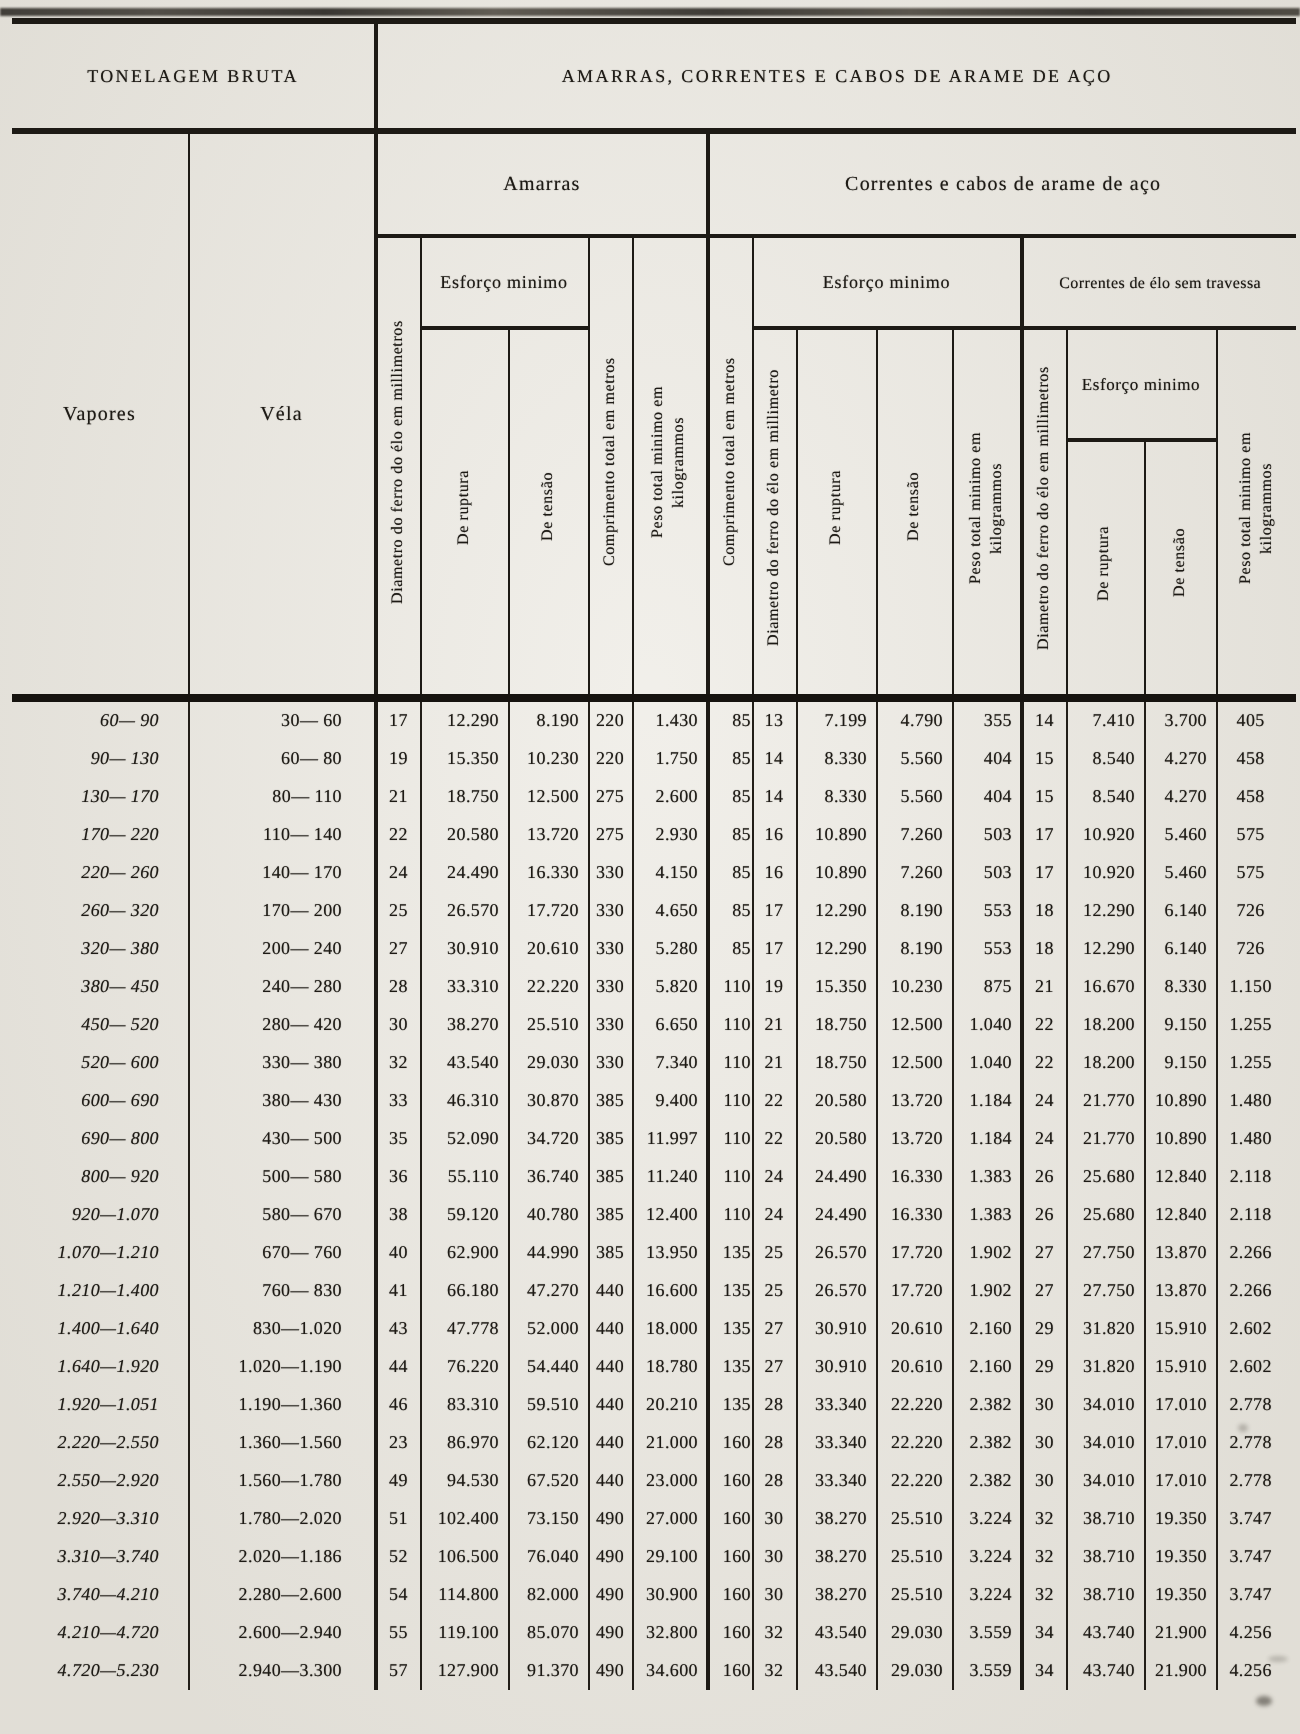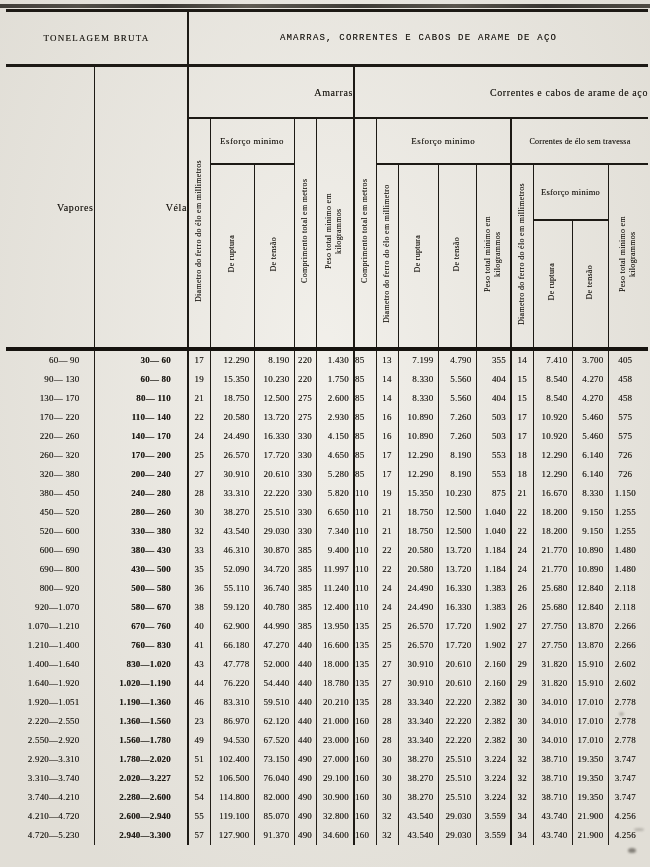--- a/index.html
+++ b/index.html
@@ -21,48 +21,48 @@
     position:absolute;top:9px;left:6px;width:642px;
     border-collapse:collapse;table-layout:fixed;
     border-top:3px solid #1d1a15;
   }
   th,td{padding:0;font-weight:normal;overflow:hidden;
     text-shadow:0 0 .5px rgba(20,16,10,.55);}
   thead th{border-left:1px solid #1d1a15;vertical-align:middle;text-align:center;margin-top:17px;}
   
   .r1 th{height:52px;font-size:9px;letter-spacing:1.2px;border-bottom:3px solid #1d1a15;}
   .r1 .h-tonelagem{border-left:none;}
-  .r1 .h-amarras-main{border-left:2px solid #1d1a15;font-family:Liberation Mono, monospace;}
-  .r2 th{height:50px;font-size:10px;letter-spacing:.6px;text-align:right;}
+  .r1 .h-amarras-main{border-left:2px solid #1d1a15;}
+  .r2 th{height:50px;font-size:10px;letter-spacing:.6px;}
   .r2 .h-vapores{border-left:none;font-size:10px;}
   .r2 .h-grp{border-bottom:2px solid #1d1a15;}
   .bl2{border-left:2px solid #1d1a15 !important;}
   .r3 th.h-esf{height:44px;font-size:9px;letter-spacing:.4px;border-bottom:2px solid #1d1a15;}
   .r3 th.h-trav{height:44px;font-size:8px;letter-spacing:.2px;border-bottom:2px solid #1d1a15;}
   .r4 th.h-esf2{height:54px;font-size:8.5px;letter-spacing:.3px;border-bottom:2px solid #1d1a15;}
   .r5 th{height:126px;}
   thead{border-bottom:4px solid #16130f;}
   .vtc{vertical-align:middle;}
   .vt{writing-mode:vertical-rl;transform:rotate(180deg);display:inline-block;
       font-size:8px;line-height:1.3;letter-spacing:.3px;text-align:center;}
   .vt-diam{height:150px;}
   .vt-diam2{height:148px;}
   .vt-peso{height:118px;}
   .vt-comp{height:190px;}
   
   tbody td{
     height:19px;font-size:9px;line-height:19px;letter-spacing:.2px;
     border-left:1px solid #221e18;white-space:pre;text-align:right;
   }
-  tbody td.c0{border-left:none;padding-right:14px;}
-  tbody td.c1{padding-right:16px;font-weight:bold;}
+  tbody td.c0{border-left:none;padding-right:14px;font-style:italic;}
+  tbody td.c1{padding-right:16px;}
   tbody td.c2{border-left:2px solid #1d1a15;text-align:center;padding-right:0;}
   tbody td.c3,tbody td.c4,tbody td.c6,tbody td.c9,tbody td.c10,tbody td.c11,tbody td.c13,tbody td.c14{padding-right:4px;}
   tbody td.c5,tbody td.c8,tbody td.c12{text-align:center;}
-  tbody td.c7{border-left:2px solid #1d1a15;text-align:left;}
+  tbody td.c7{border-left:2px solid #1d1a15;text-align:right;}
   tbody td.c12{border-left:2px solid #1d1a15;}
   tbody td.c15{text-align:center;padding-right:6px;}
   .smudge{position:absolute;background:rgba(40,35,28,.5);border-radius:50%;filter:blur(1px);}
   .s1{width:8px;height:5px;right:14px;bottom:14px;}
   .s2{width:5px;height:4px;right:26px;top:712px;opacity:.5;}
   .s3{width:10px;height:3px;right:6px;bottom:36px;opacity:.45;}
 </style>
 </head>
 <body>
 
@@ -264,21 +264,21 @@
           <td class="c9">15.350</td>
           <td class="c10">10.230</td>
           <td class="c11">875</td>
           <td class="c12">21</td>
           <td class="c13">16.670</td>
           <td class="c14">8.330</td>
           <td class="c15">1.150</td>
         </tr>
         <tr>
           <td class="c0">450— 520</td>
-          <td class="c1">280— 260</td>
+          <td class="c1">280— 420</td>
           <td class="c2">30</td>
           <td class="c3">38.270</td>
           <td class="c4">25.510</td>
           <td class="c5">330</td>
           <td class="c6">6.650</td>
           <td class="c7">110</td>
           <td class="c8">21</td>
           <td class="c9">18.750</td>
           <td class="c10">12.500</td>
           <td class="c11">1.040</td>
@@ -516,21 +516,21 @@
           <td class="c9">38.270</td>
           <td class="c10">25.510</td>
           <td class="c11">3.224</td>
           <td class="c12">32</td>
           <td class="c13">38.710</td>
           <td class="c14">19.350</td>
           <td class="c15">3.747</td>
         </tr>
         <tr>
           <td class="c0">3.310—3.740</td>
-          <td class="c1">2.020—3.227</td>
+          <td class="c1">2.020—1.186</td>
           <td class="c2">52</td>
           <td class="c3">106.500</td>
           <td class="c4">76.040</td>
           <td class="c5">490</td>
           <td class="c6">29.100</td>
           <td class="c7">160</td>
           <td class="c8">30</td>
           <td class="c9">38.270</td>
           <td class="c10">25.510</td>
           <td class="c11">3.224</td>

